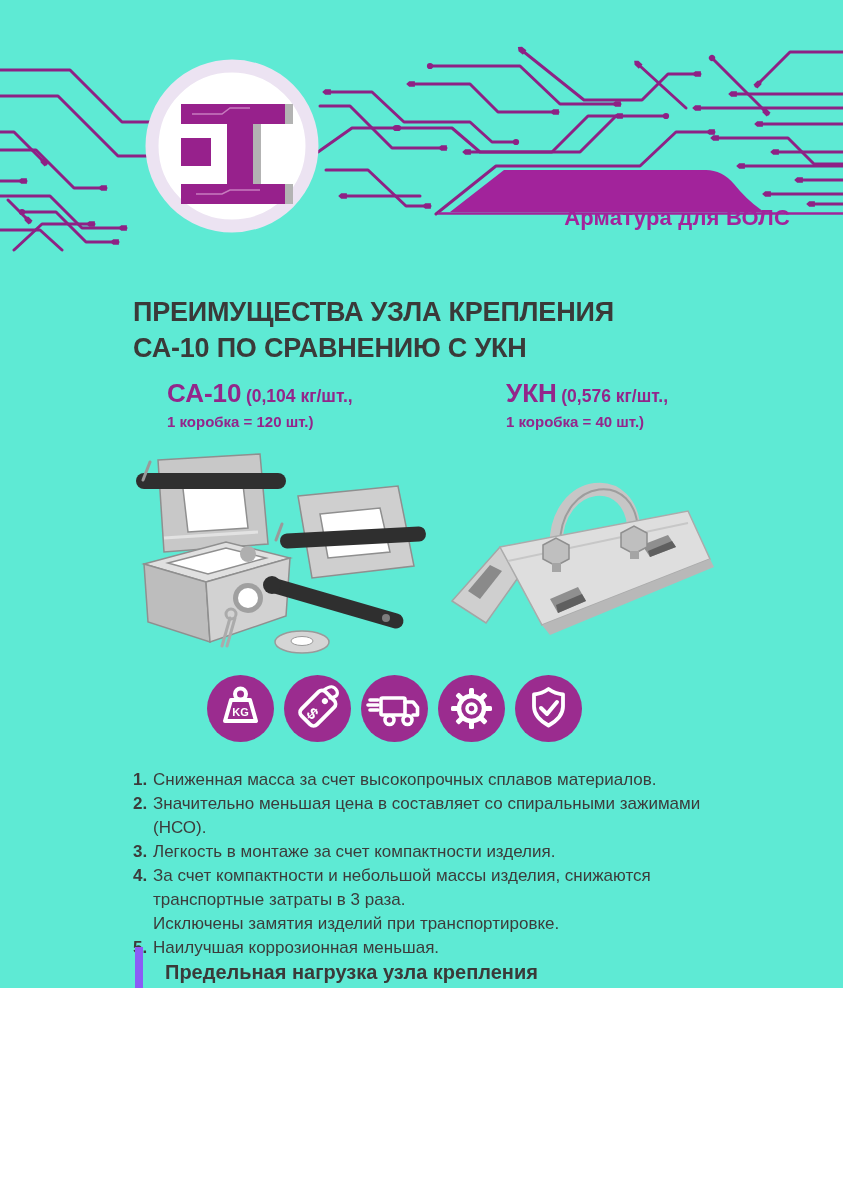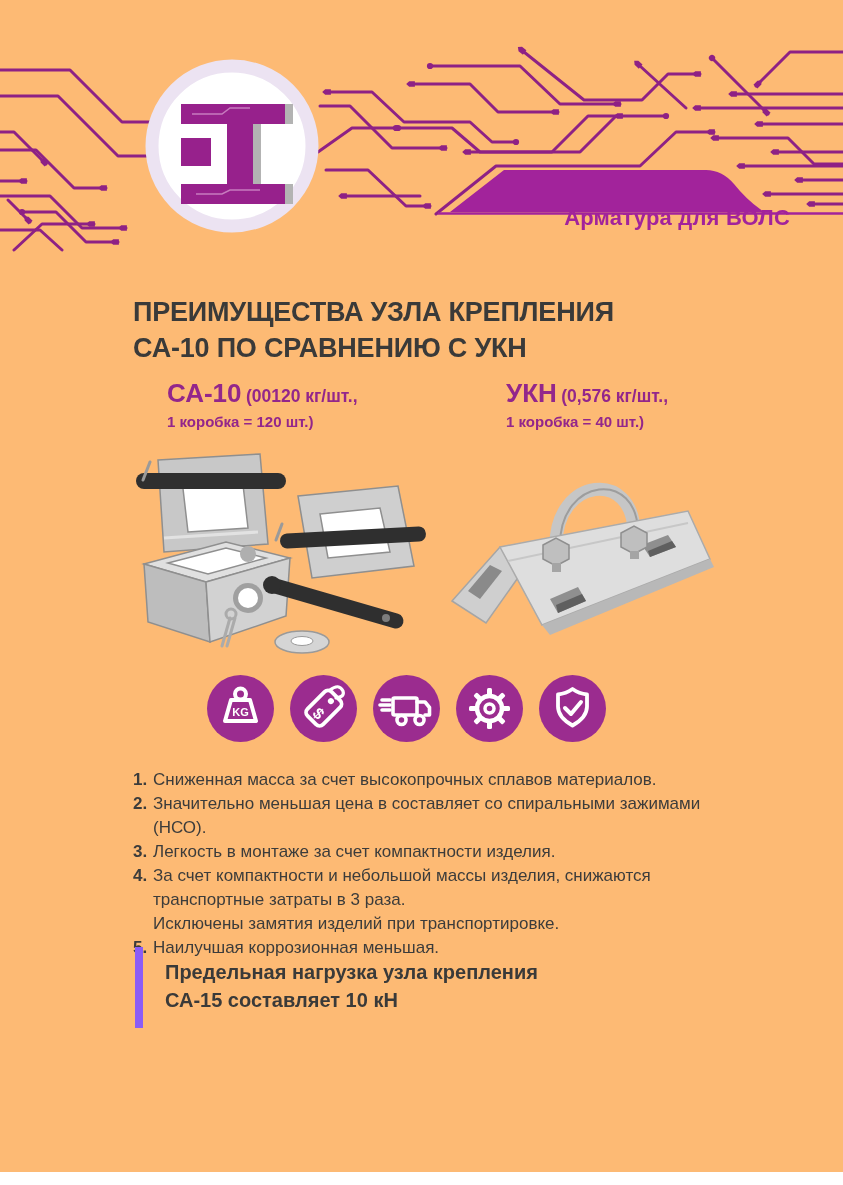--- a/index.html
+++ b/index.html
@@ -1,35 +1,35 @@
 <!DOCTYPE html>
 <html><head>
 <meta charset="utf-8">
 <style>
   html,body{margin:0;padding:0;background:#fff;}
-  #page{position:relative;width:843px;height:1172px;background:#fdba74;overflow:hidden;
+  #page{position:relative;width:843px;height:988px;background:#5eead4;overflow:hidden;
         font-family:"Liberation Sans", sans-serif;}
   
   #header-svg{position:absolute;top:0;left:0;}
   .tagline{position:absolute;top:205px;right:53px;font-size:22px;font-weight:bold;
            color:#A2239B;letter-spacing:0.2px;}
   
   .page-title{position:absolute;left:133px;top:294px;font-size:27px;font-weight:bold;
               color:#3A3A39;line-height:36px;letter-spacing:-0.2px;}
   
   .prod-head{position:absolute;top:378px;color:#93268B;font-weight:bold;}
   .prod-head .name{font-size:26px;}
   .prod-head .spec{font-size:17.5px;}
   .prod-head .spec2{font-size:15px;line-height:25px;}
   #prod1{left:167px;}
   #prod2{left:506px;}
   
   .photo{position:absolute;}
   
-  .icon-row{position:absolute;left:207px;top:675px;display:flex;gap:16px;}
+  .icon-row{position:absolute;left:207px;top:675px;display:flex;gap:10px;}
   .icon-row svg{display:block;}
   
   .advantages{position:absolute;left:133px;top:768px;width:600px;color:#3C3C3B;
               font-size:17px;line-height:24px;}
   .adv-row{display:flex;}
   .adv-num{font-weight:bold;width:20px;flex-shrink:0;}
   .adv-text{flex:1;}
   
   .callout{position:absolute;left:135px;top:947px;height:70px;border-left:8px solid #8b5cf6;
            padding:11px 0 0 22px;font-size:20px;font-weight:bold;color:#3A3A39;line-height:28px;}
@@ -108,21 +108,21 @@
   </svg>
   <div class="tagline">Арматура для ВОЛС</div>
 
   <div class="page-title">
     <div>ПРЕИМУЩЕСТВА УЗЛА КРЕПЛЕНИЯ</div>
     <div>СА-10 ПО СРАВНЕНИЮ С УКН</div>
   </div>
 
   <div id="prod1" class="prod-head">
     <div><span class="name">СА-10</span>
-      <span class="spec">(00120 кг/шт.,</span></div>
+      <span class="spec">(0,104 кг/шт.,</span></div>
     <div class="spec2">1 коробка = 120 шт.)</div>
   </div>
   <div id="prod2" class="prod-head">
     <div><span class="name">УКН</span>
       <span class="spec">(0,576 кг/шт.,</span></div>
     <div class="spec2">1 коробка = 40 шт.)</div>
   </div>
 
   <svg class="photo" style="left:130px;top:446px;" width="300" height="218" viewBox="0 0 300 218">
 

